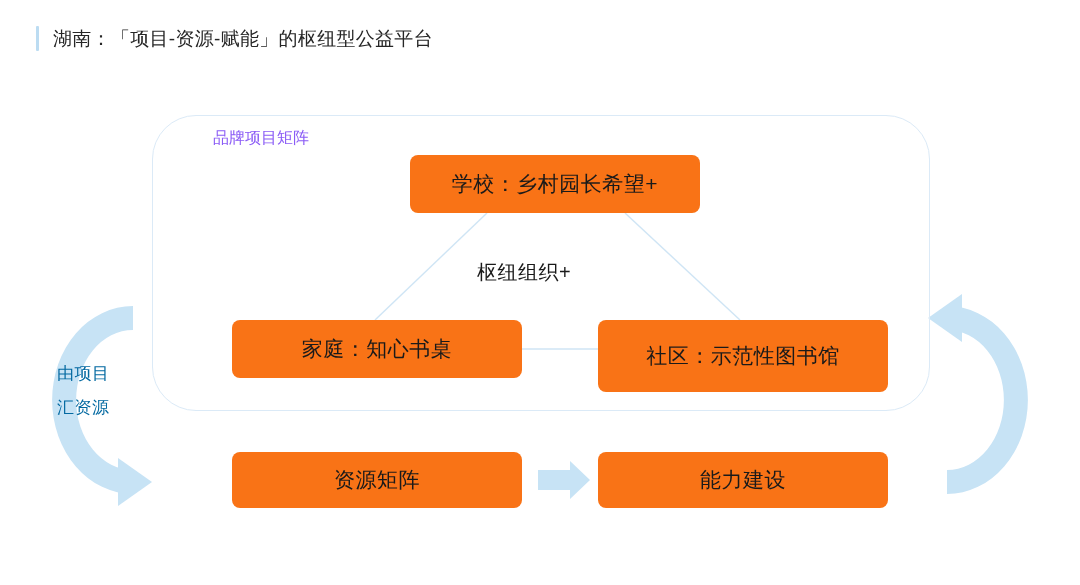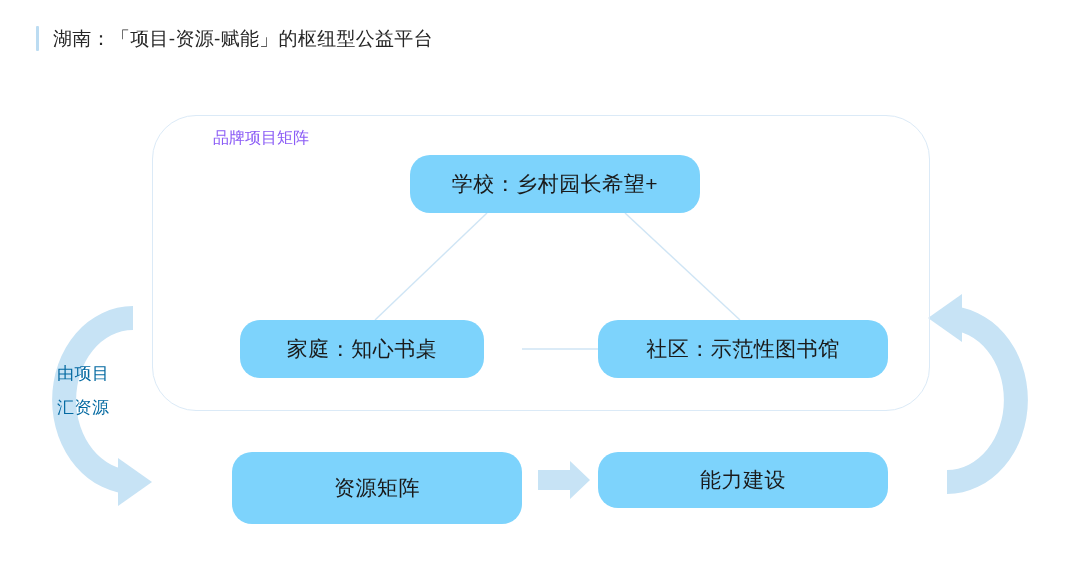--- a/index.html
+++ b/index.html
@@ -71,39 +71,39 @@
     left: 0;
     top: 0;
     width: 1080px;
     height: 585px;
     pointer-events: none;
   }
 
   
   .node {
     position: absolute;
-    background: #7dd3fc;
-    border-radius: 20px;
+    background: #f97316;
+    border-radius: 8px;
     display: flex;
     align-items: center;
     justify-content: center;
     box-sizing: border-box;
   }
   .node-label {
     font-size: 21px;
     line-height: 28px;
     color: #1a1a1a;
     white-space: nowrap;
     letter-spacing: 0.5px;
   }
 
   #node-school   { left: 410px; top: 155px;  width: 290px; height: 58px; }
-  #node-family   { left: 240px; top: 320px;  width: 244px; height: 58px; font-family: Liberation Serif, serif; }
-  #node-community{ left: 598px; top: 320px;  width: 290px; height: 58px; }
-  #node-resource { left: 232px; top: 452px;  width: 290px; height: 72px; }
+  #node-family   { left: 232px; top: 320px;  width: 290px; height: 58px; font-family: Liberation Serif, serif; }
+  #node-community{ left: 598px; top: 320px;  width: 290px; height: 72px; }
+  #node-resource { left: 232px; top: 452px;  width: 290px; height: 56px; }
   #node-capacity { left: 598px; top: 452px;  width: 290px; height: 56px; }
 
   
   .hub-label {
     position: absolute;
     left: 477px;
     top: 258px;
     font-size: 20px;
     line-height: 28px;
     color: #1a1a1a;
@@ -157,20 +157,21 @@
                A 74 86 0 1 1 947 494
                L 947 470
                A 52 64 0 1 0 947 330 Z" fill="#c7e3f5"></path>
       <path d="M 962 294 L 962 342 L 928 318 Z" fill="#c7e3f5"></path>
     </g>
   </svg>
 
   <div class="matrix-container"></div>
   <div class="matrix-label">品牌项目矩阵</div>
 
+  <div class="hub-label">枢纽组织+</div>
 
   <div class="node" id="node-school">
     <span class="node-label">学校：乡村园长希望+</span>
   </div>
 
   <div class="node" id="node-family">
     <span class="node-label">家庭：知心书桌</span>
   </div>
 
   <div class="node" id="node-community">

